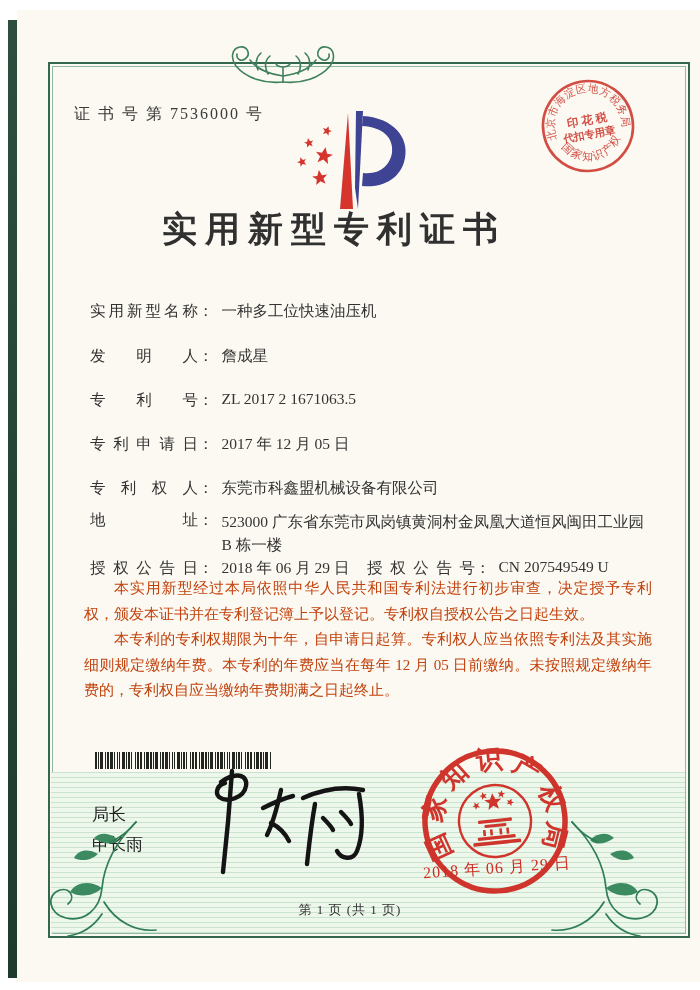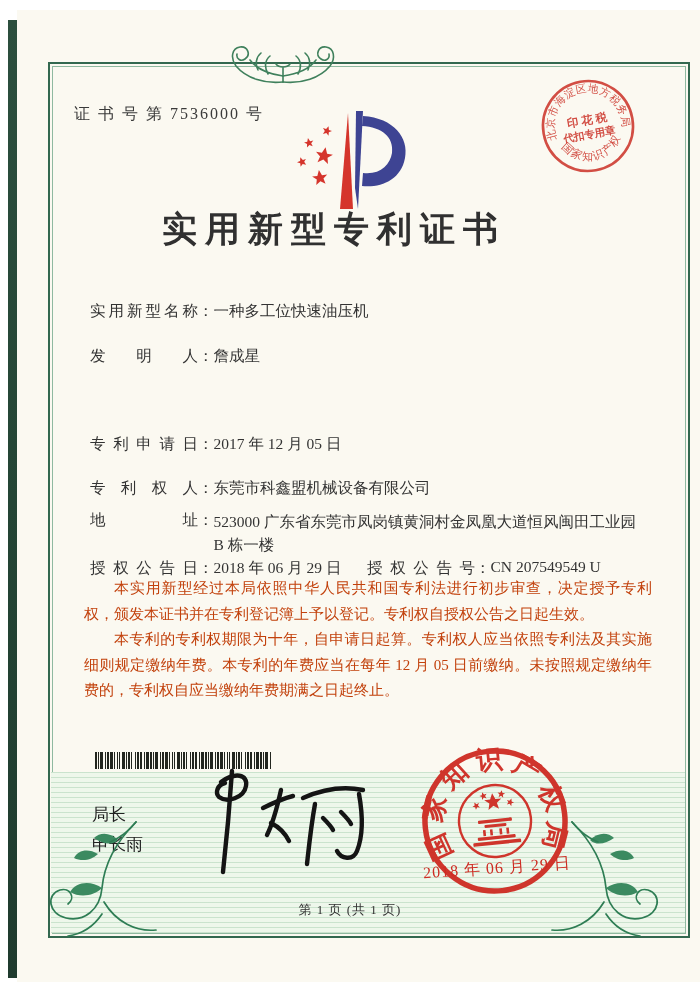--- a/index.html
+++ b/index.html
@@ -13,21 +13,21 @@
   .frame::after{content:"";position:absolute;inset:2px;border:1px solid #8fb9a0;}
   .band{position:absolute;left:51px;top:772px;width:634px;height:161px;
         background-color:#eef7eb;
         background-image:repeating-linear-gradient(0deg,rgba(110,175,128,.28) 0 1px,rgba(255,255,255,0) 1px 5px);}
   .certno{position:absolute;left:74px;top:104px;font-size:16px;letter-spacing:2px;color:#3a3a3a;}
   .title{position:absolute;left:0;top:206px;width:668px;text-align:center;
          font-size:35px;font-weight:600;letter-spacing:8px;color:#303030;}
   .frow{position:absolute;left:90px;font-size:15.5px;color:#333;white-space:nowrap;}
   .flabel{display:inline-block;width:108px;text-align:justify;text-align-last:justify;vertical-align:top;}
   .fcolon{display:inline-block;vertical-align:top;}
-  .fvalue{display:inline-block;vertical-align:top;}
+  .fvalue{display:inline-block;margin-left:8px;vertical-align:top;}
   .fvalue.wrap{white-space:normal;width:434px;line-height:23px;}
   .frow.right{left:367px;}
   .bodytext{position:absolute;left:84px;top:576px;width:568px;font-size:15px;line-height:25.6px;
             text-align:justify;color:#c2410c;}
   .bodytext p{margin:0;text-indent:2em;}
   .director{position:absolute;left:92px;top:800px;font-family:Liberation Sans, sans-serif;
             font-size:17px;color:#222;line-height:30px;z-index:4;}
   .sigwrap{position:absolute;left:185px;top:766px;z-index:4;}
   .sealwrap{position:absolute;left:402px;top:728px;z-index:5;}
   .sealdate{position:absolute;left:405px;top:858px;width:184px;text-align:center;color:#ce2b22;
@@ -94,20 +94,23 @@
     </g>
   </svg>
 
   <div class="title">实用新型专利证书</div>
 
   <div class="frow" style="top:301px">
     <span class="flabel">实用新型名称</span><span class="fcolon">：</span><span class="fvalue">一种多工位快速油压机</span>
   </div>
   <div class="frow" style="top:346px">
     <span class="flabel">发明人</span><span class="fcolon">：</span><span class="fvalue">詹成星</span>
+  </div>
+  <div class="frow" style="top:390px">
+    <span class="flabel">专利号</span><span class="fcolon">：</span><span class="fvalue">ZL 2017 2 1671063.5</span>
   </div>
   <div class="frow" style="top:434px">
     <span class="flabel">专利申请日</span><span class="fcolon">：</span><span class="fvalue">2017 年 12 月 05 日</span>
   </div>
   <div class="frow" style="top:478px">
     <span class="flabel">专利权人</span><span class="fcolon">：</span><span class="fvalue">东莞市科鑫盟机械设备有限公司</span>
   </div>
   <div class="frow" style="top:510px">
     <span class="flabel">地址</span><span class="fcolon">：</span><span class="fvalue wrap">523000 广东省东莞市凤岗镇黄洞村金凤凰大道恒风闽田工业园 B 栋一楼</span>
   </div>

